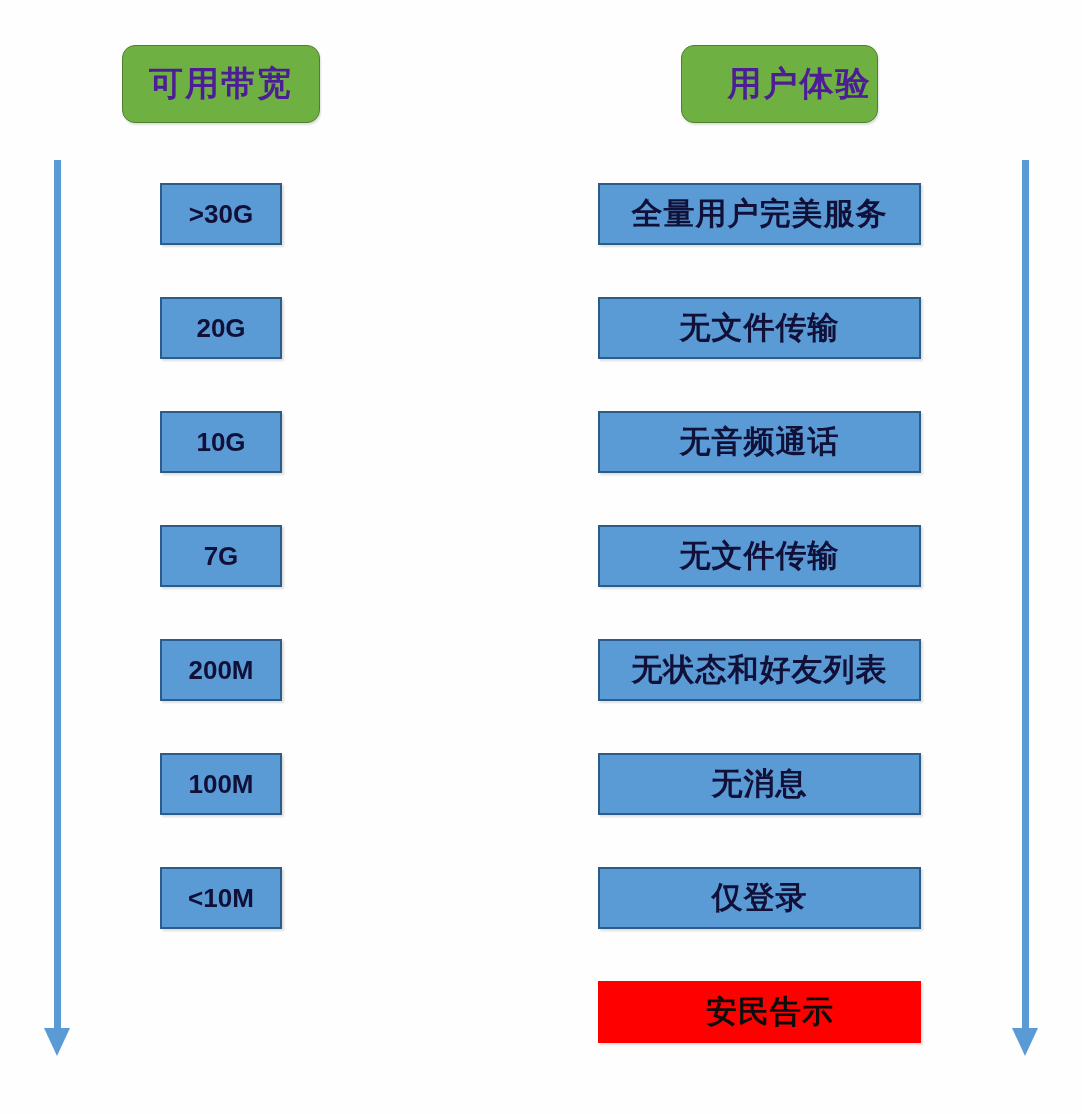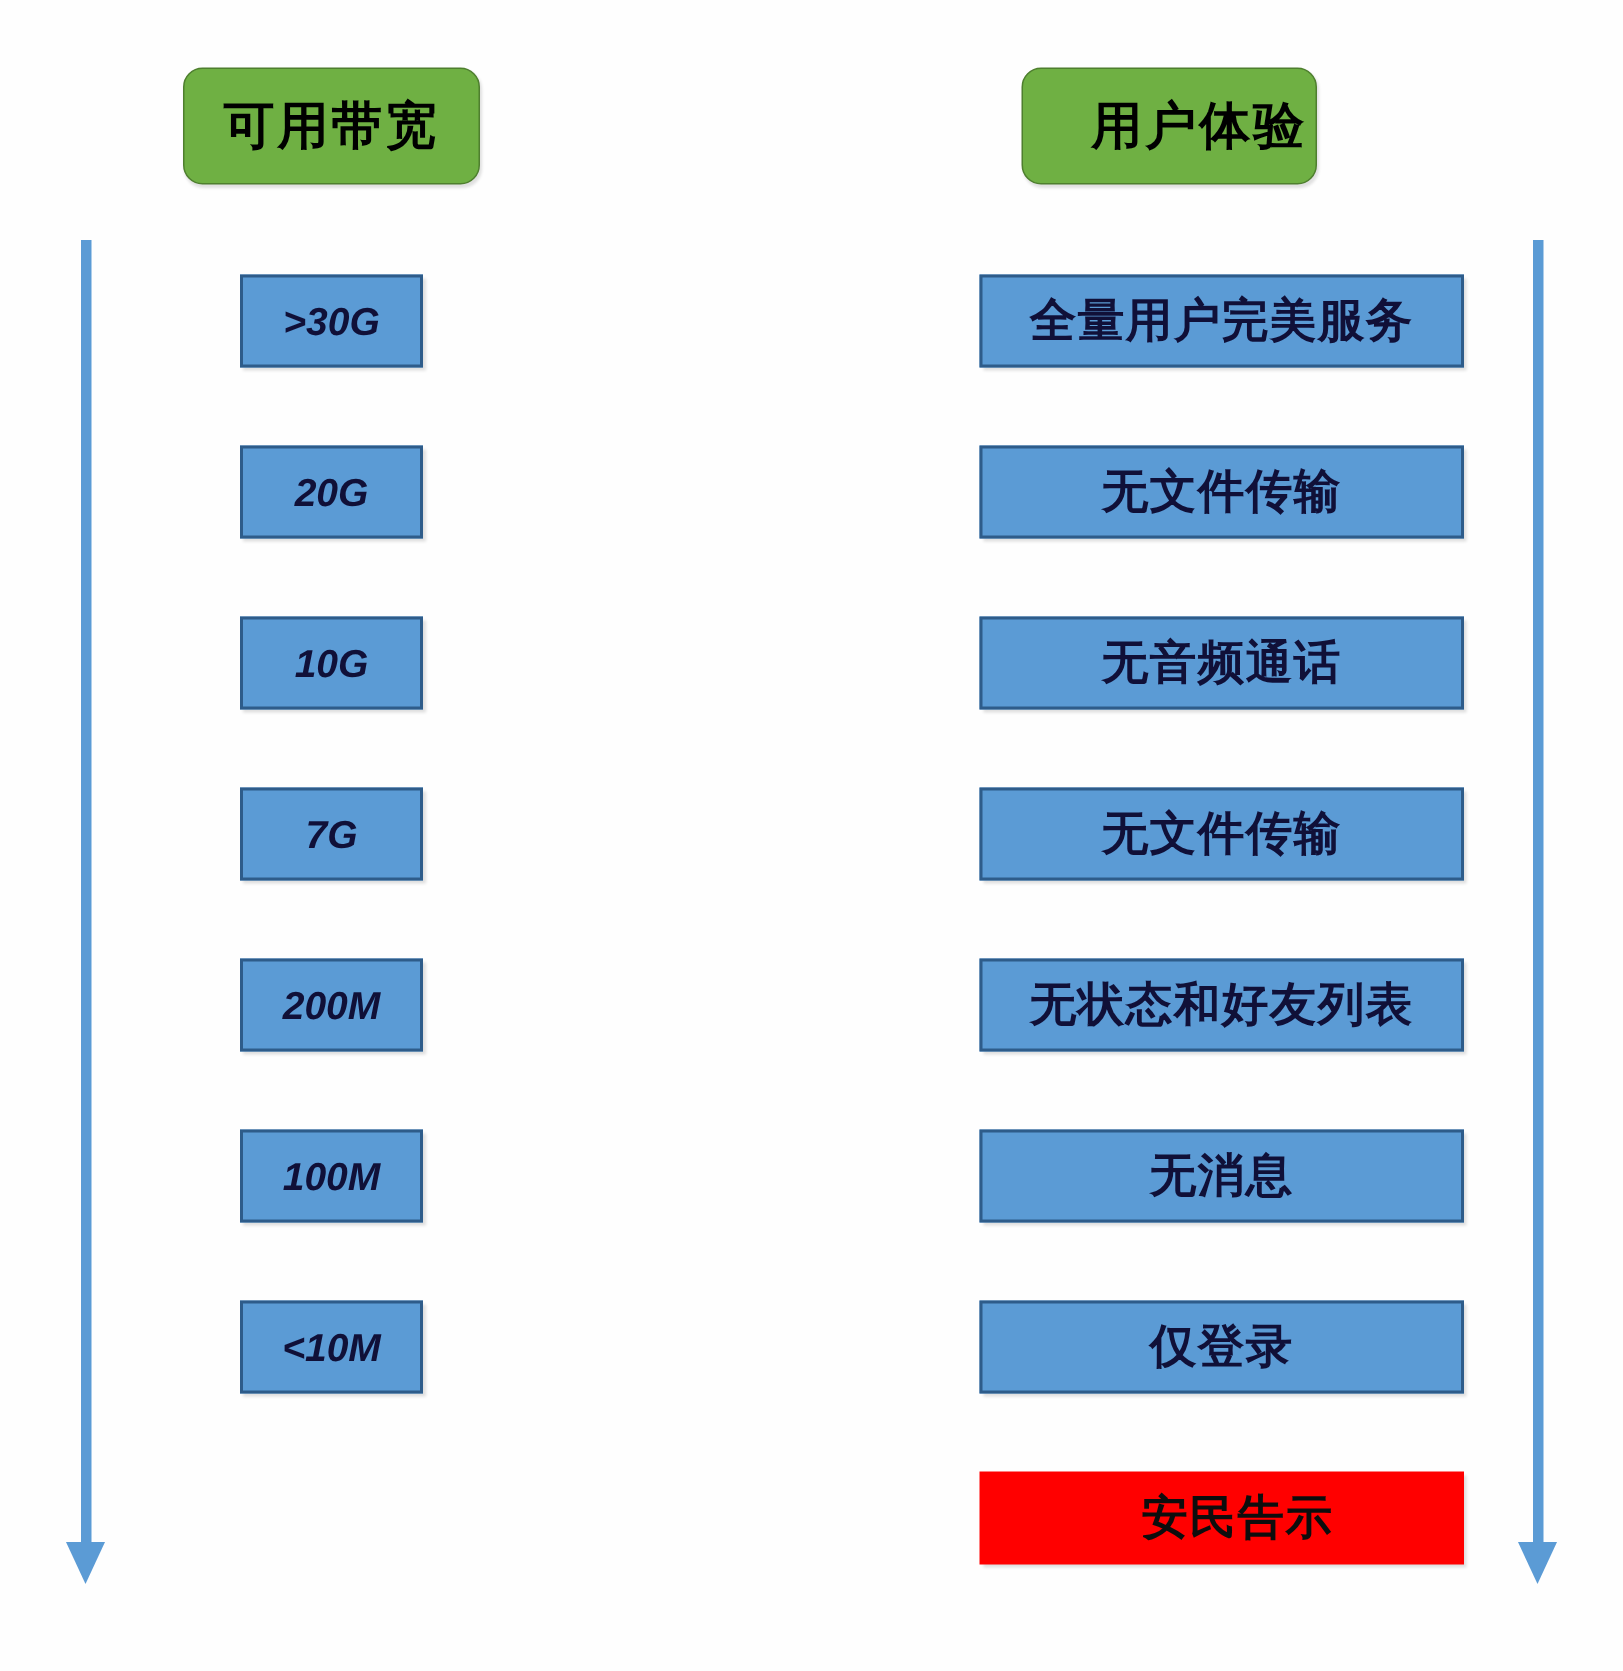--- a/index.html
+++ b/index.html
@@ -23,21 +23,21 @@
   
   .header-box {
     position: absolute;
     box-sizing: border-box;
     background: #6FB043;
     border: 1px solid #4E7F2E;
     border-radius: 13px;
     display: flex;
     align-items: center;
     justify-content: center;
-    color: #000000;
+    color: #4c1d95;
     font-size: 34px;
     font-weight: 700;
     letter-spacing: 2px;
     box-shadow: 1px 2px 2px rgba(0,0,0,0.12);
   }
   #header-left  { left: 122px; top: 45px; width: 198px; height: 78px; }
   #header-right { left: 681px; top: 45px; width: 197px; height: 78px; padding-left: 40px; }
 
   
   .arrow {
@@ -65,22 +65,22 @@
     border-left: 13px solid transparent;
     border-right: 13px solid transparent;
     border-top: 28px solid #5B9BD5;
   }
 
   
   .col {
     position: absolute;
     top: 183px;
   }
-  #col-left  { left: 160px; width: 122px; font-style: italic; }
-  #col-right { left: 653px; width: 323px; }
+  #col-left  { left: 160px; width: 122px; }
+  #col-right { left: 598px; width: 323px; }
 
   .item-box {
     box-sizing: border-box;
     width: 100%;
     height: 62px;
     margin-bottom: 52px;
     background: #5B9BD5;
     border: 2px solid #2E5C8A;
     display: flex;
     align-items: center;

